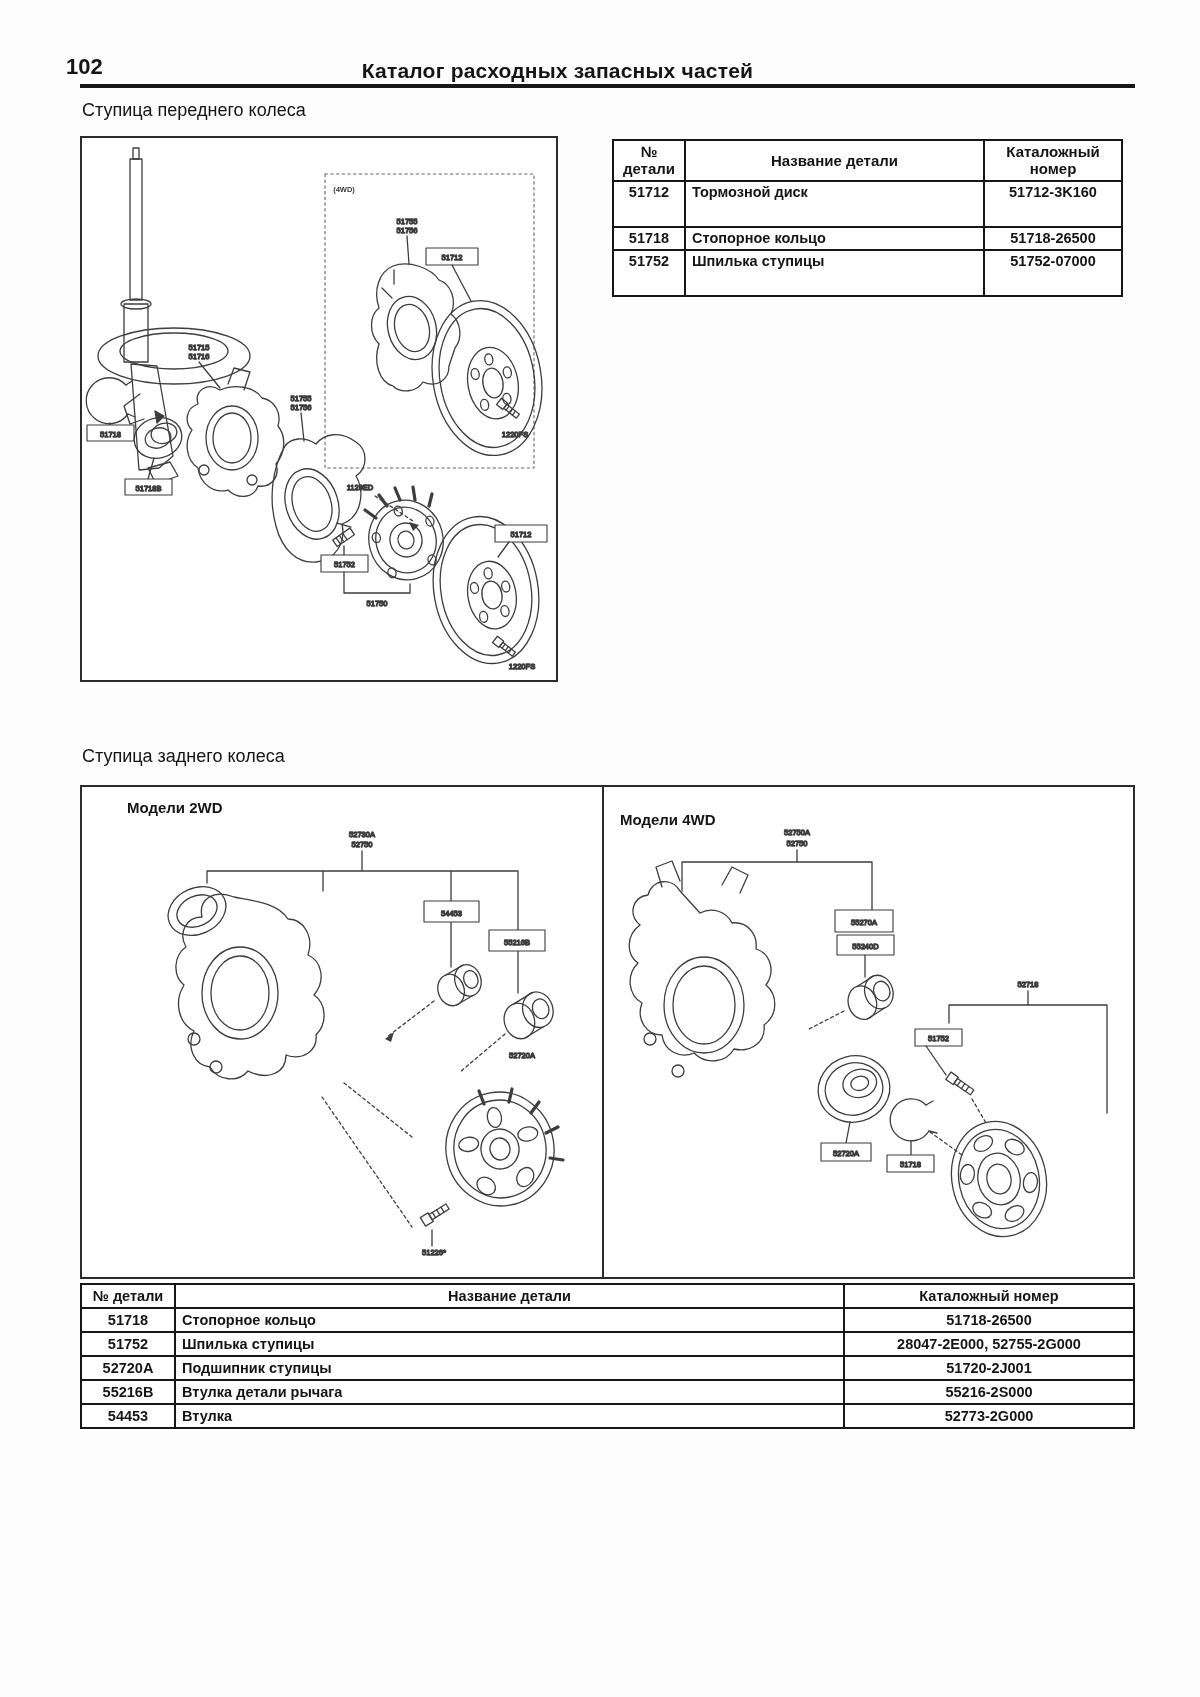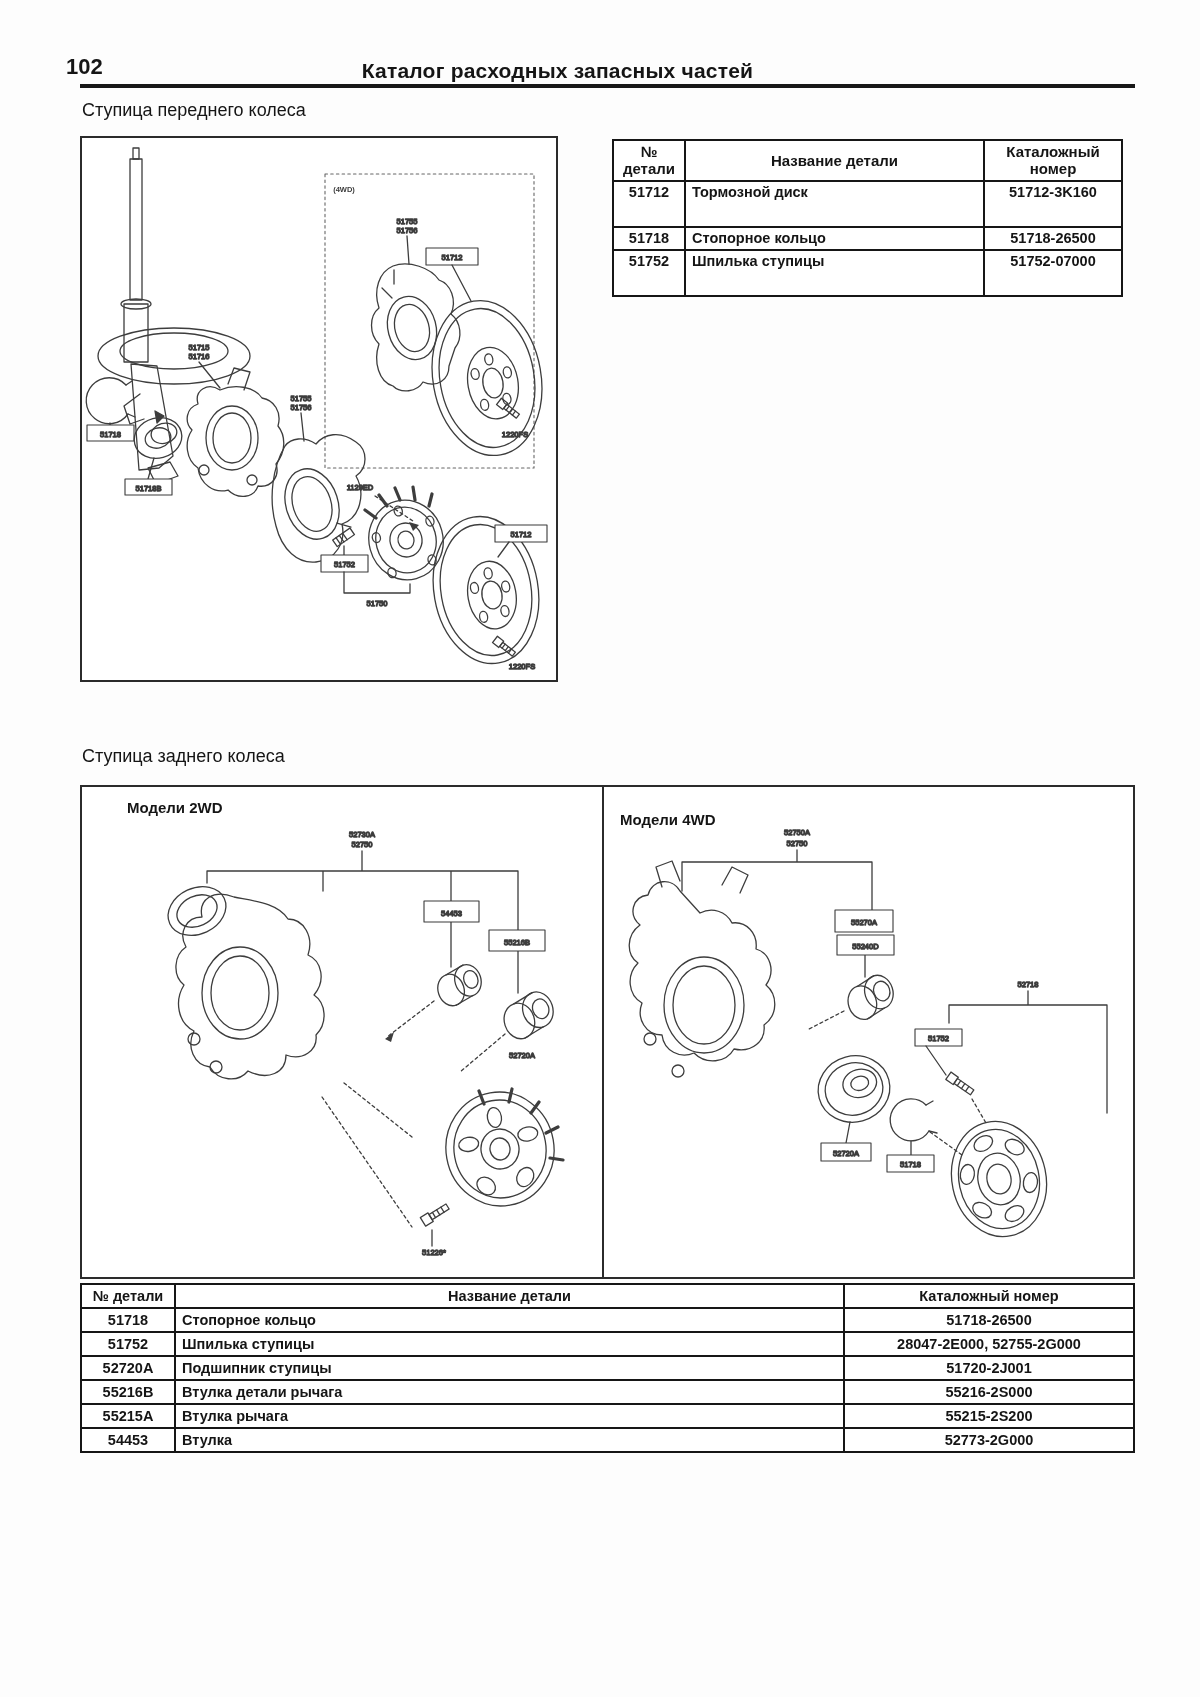--- a/index.html
+++ b/index.html
@@ -413,23 +413,18 @@
       <td class="c">52720A</td>
       <td>Подшипник ступицы</td>
       <td class="c">51720-2J001</td>
     </tr>
     <tr>
       <td class="c">55216B</td>
       <td>Втулка детали рычага</td>
       <td class="c">55216-2S000</td>
     </tr>
     <tr>
-      <td class="c">55215A</td>
-      <td>Втулка рычага</td>
-      <td class="c">55215-2S200</td>
-    </tr>
-    <tr>
       <td class="c">54453</td>
       <td>Втулка</td>
       <td class="c">52773-2G000</td>
     </tr>
   </tbody>
 </table>
 
 </body></html>

